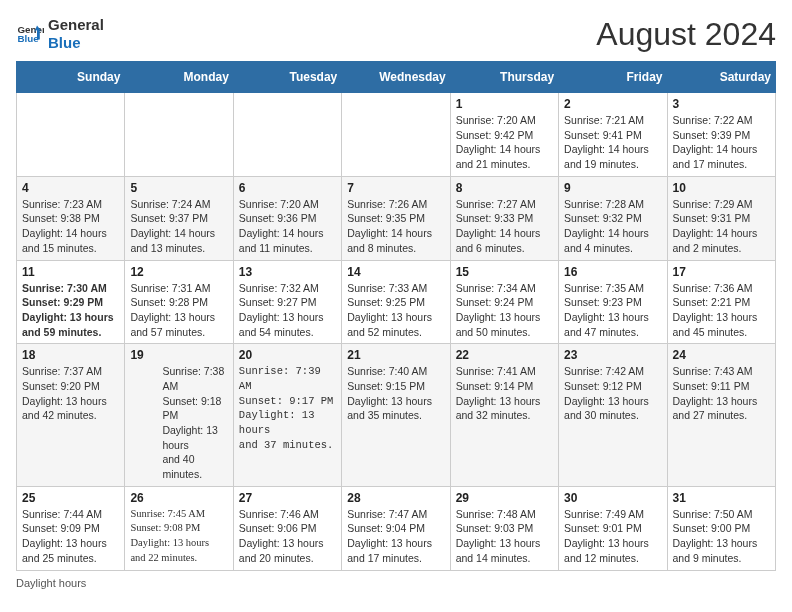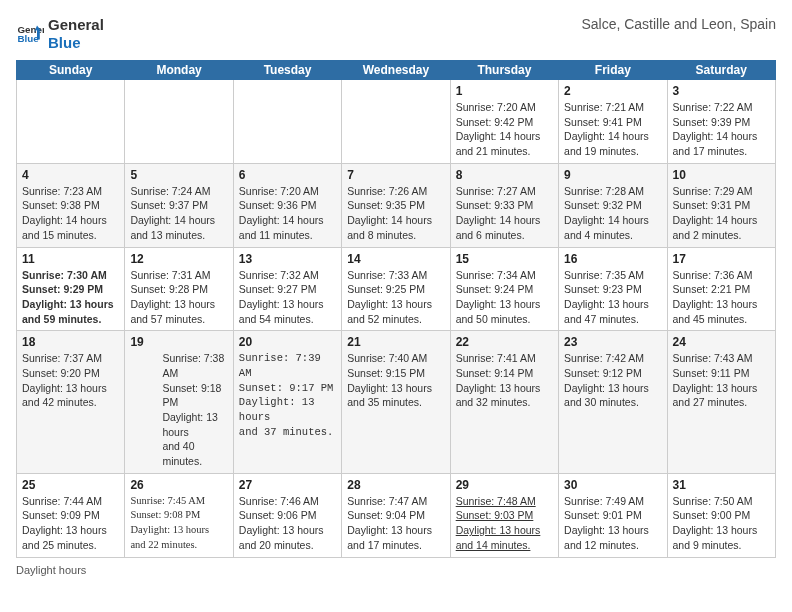--- a/index.html
+++ b/index.html
@@ -38,22 +38,22 @@
       color: #555;
     }
     .calendar-table {
       width: 100%;
       border-collapse: collapse;
       font-size: 11px;
     }
     .calendar-table th {
       background: #2e6da4;
       color: #fff;
-      padding: 2px 4px;
-      text-align: center;
+      padding: 8px 4px;
+      text-align: right;
       font-size: 12px;
       border: 1px solid #2e6da4;
     }
     .calendar-table td {
       border: 1px solid #ccc;
       vertical-align: top;
       padding: 4px 5px;
       width: 108px;
       min-height: 80px;
       background: #fff;
@@ -90,21 +90,21 @@
       <text x="2" y="18" font-size="14" font-weight="bold" fill="#333">General</text>
       <text x="2" y="32" font-size="14" font-weight="bold" fill="#1a6fba">Blue</text>
       <polygon points="30,8 38,18 34,14 34,28 30,28 30,14 26,18" fill="#1a6fba"></polygon>
     </svg>
     <div>
       <div style="font-size:15px;font-weight:bold;color:#333;line-height:1.2">General</div>
       <div style="font-size:15px;font-weight:bold;color:#1a6fba;line-height:1.2">Blue</div>
     </div>
   </div>
   <div class="title-block">
-    <div class="location">Salce, Castille and Leon, Spain</div>
+    <div class="month-title">August 2024</div>
   </div>
 </div>
 
 <table class="calendar-table">
   <thead>
     <tr>
     <th>Sunday</th>
         <th>Monday</th>
         <th>Tuesday</th>
         <th>Wednesday</th>
@@ -318,21 +318,21 @@
         </td>
         <td>
           <div class="day-number">28</div>
           <div class="day-info" style="white-space: pre-line;">Sunrise: 7:47 AM
 Sunset: 9:04 PM
 Daylight: 13 hours
 and 17 minutes.</div>
         </td>
         <td>
           <div class="day-number">29</div>
-          <div class="day-info" style="white-space: pre-line; text-decoration: underline;">Sunrise: 7:48 AM
+          <div class="day-info" style="white-space: pre-line;">Sunrise: 7:48 AM
 Sunset: 9:03 PM
 Daylight: 13 hours
 and 14 minutes.</div>
         </td>
         <td>
           <div class="day-number">30</div>
           <div class="day-info" style="white-space: pre-line;">Sunrise: 7:49 AM
 Sunset: 9:01 PM
 Daylight: 13 hours
 and 12 minutes.</div>

